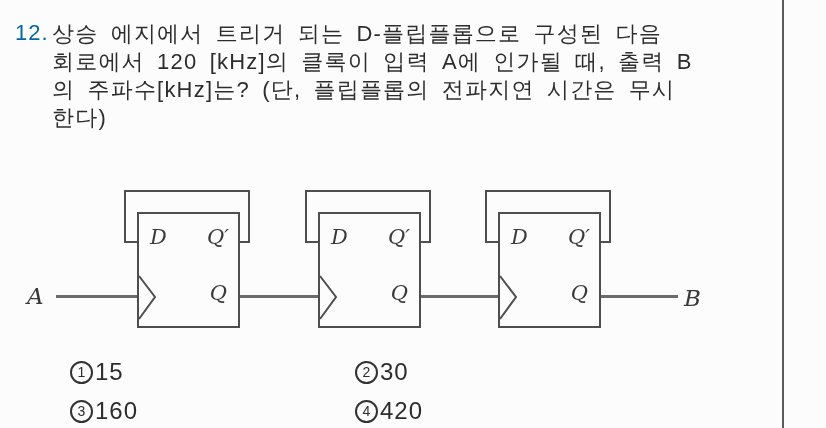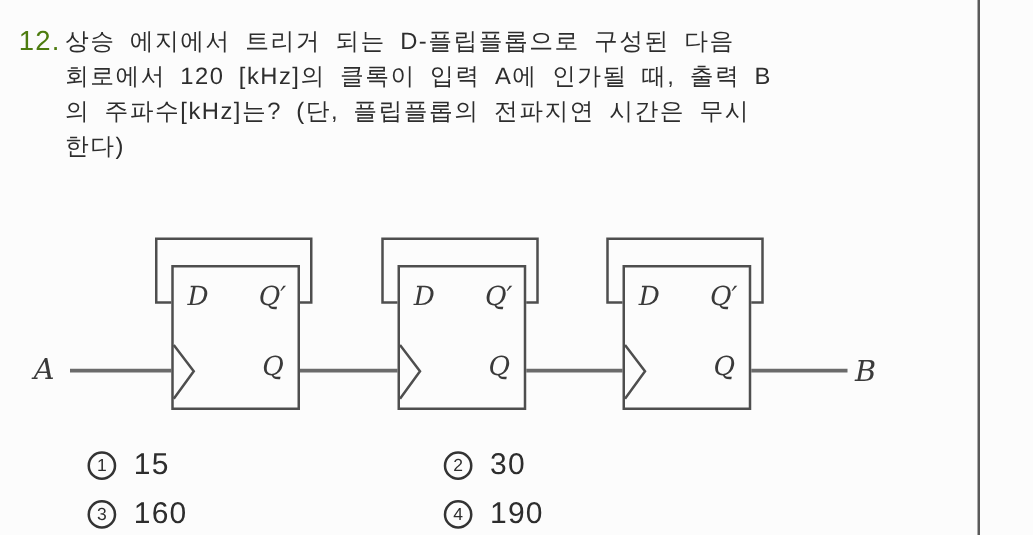--- a/index.html
+++ b/index.html
@@ -17,25 +17,25 @@
 
   
   .divider {
     position: absolute; left: 782px; top: 0; width: 2px; height: 428px;
     background: #5a5a5a;
   }
 
   
   .q-number {
     position: absolute; left: 15px; top: 20px;
-    font-size: 22px; letter-spacing: 1px; color: #4d7c0f;
+    font-size: 22px; letter-spacing: 1px; color: #0369a1;
   }
   .q-text {
     position: absolute; left: 52px; top: 20px; width: 712px;
-    font-size: 19px; line-height: 28px;
+    font-size: 22px; line-height: 28px;
     letter-spacing: 1.2px; word-spacing: 5px;
     color: #2d2d2d;
     white-space: pre-line;
   }
 
   
   .circuit { position: absolute; left: 0; top: 0; }
   .io-label {
     position: absolute;
     font-family: "DejaVu Serif", "Liberation Serif", serif;
@@ -64,21 +64,21 @@
   .clk-tri  { position: absolute; left: -1px; top: 61px; }
 
   
   .choice { position: absolute; display: flex; align-items: center; }
   .choice .num {
     width: 23px; height: 23px; border: 2px solid #333; border-radius: 50%;
     font-size: 14px; line-height: 19px; text-align: center;
     color: #2d2d2d; flex: 0 0 auto;
   }
   .choice .val {
-    margin-left: 14px; font-size: 24px; letter-spacing: 1px; color: #2d2d2d;
+    margin-left: 2px; font-size: 24px; letter-spacing: 1px; color: #2d2d2d;
   }
 </style>
 </head>
 <body>
 
 <div id="page">
 
   <div class="divider"></div>
 
   <div class="q-number">12.</div>
@@ -140,16 +140,16 @@
   <div class="choice" style="left:355px; top:358px;">
     <span class="num">2</span>
     <span class="val">30</span>
   </div>
   <div class="choice" style="left:70px; top:397px;">
     <span class="num">3</span>
     <span class="val">160</span>
   </div>
   <div class="choice" style="left:355px; top:397px;">
     <span class="num">4</span>
-    <span class="val">190</span>
+    <span class="val">420</span>
   </div>
 
 </div>
 
 </body></html>

